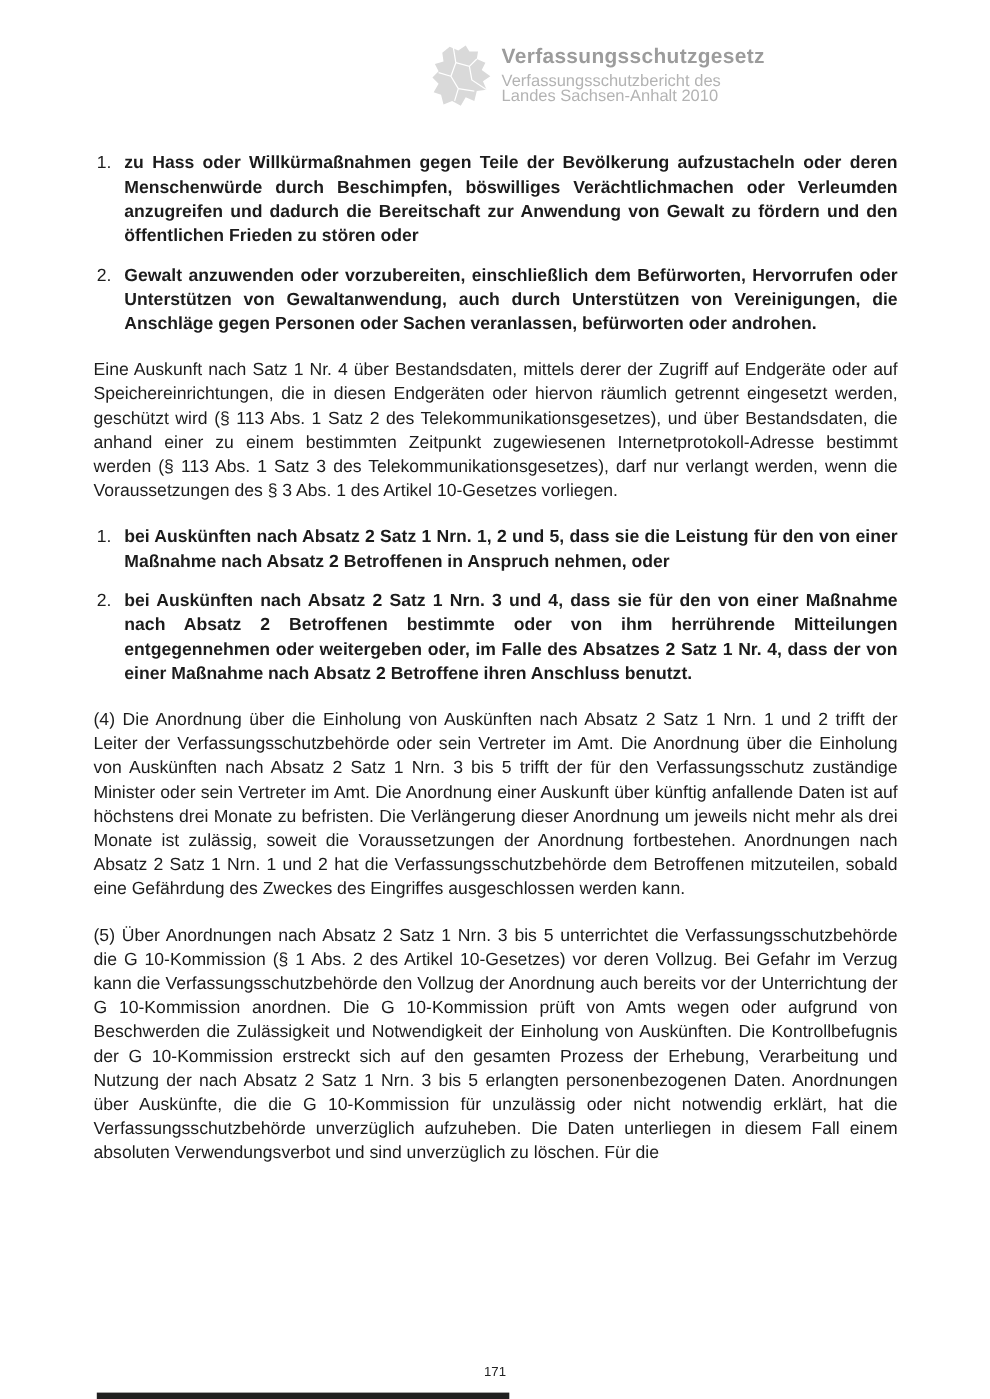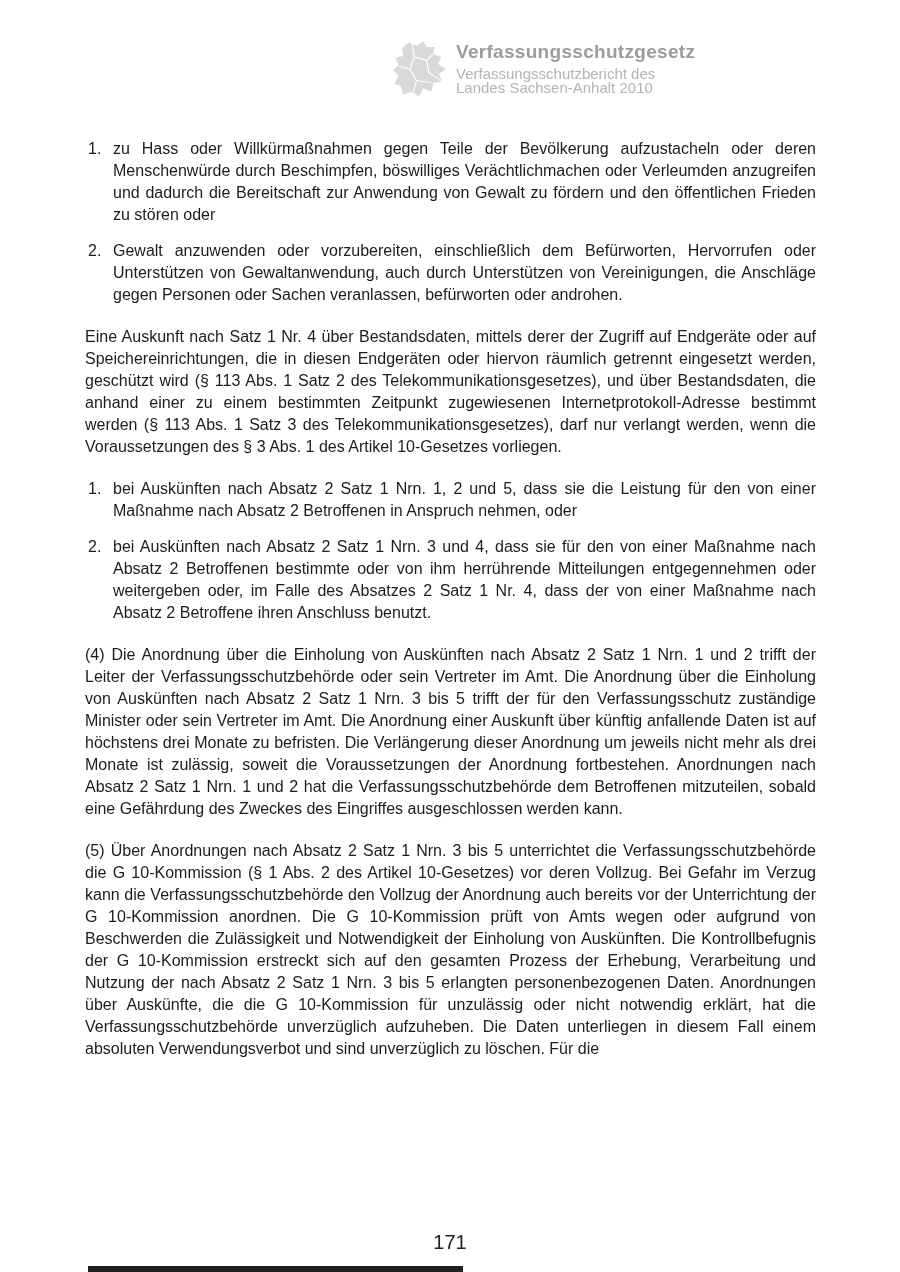--- a/index.html
+++ b/index.html
@@ -57,30 +57,30 @@
   .block.tight { margin-bottom: 14px; }
   .block.last { margin-bottom: 0; }
 
   .list-item { display: flex; }
   .list-num {
     flex: 0 0 28px;
     width: 28px;
     text-align: left;
     padding-left: 3px;
   }
-  .list-text { flex: 1; text-align: justify; hyphens: auto; -webkit-hyphens: auto; }
+  .list-text { flex: 1; text-align: justify; hyphens: auto; font-weight: bold; -webkit-hyphens: auto; }
 
   
   .page-number {
     position: absolute;
     bottom: 18px;
     left: 0;
     width: 100%;
     text-align: center;
-    font-size: 20px;
+    font-size: 12px;
     color: #222222;
   }
   .bottom-artifact {
     position: absolute;
     left: 88px;
     bottom: 0;
     width: 375px;
     height: 6px;
     background: #202020;
   }

